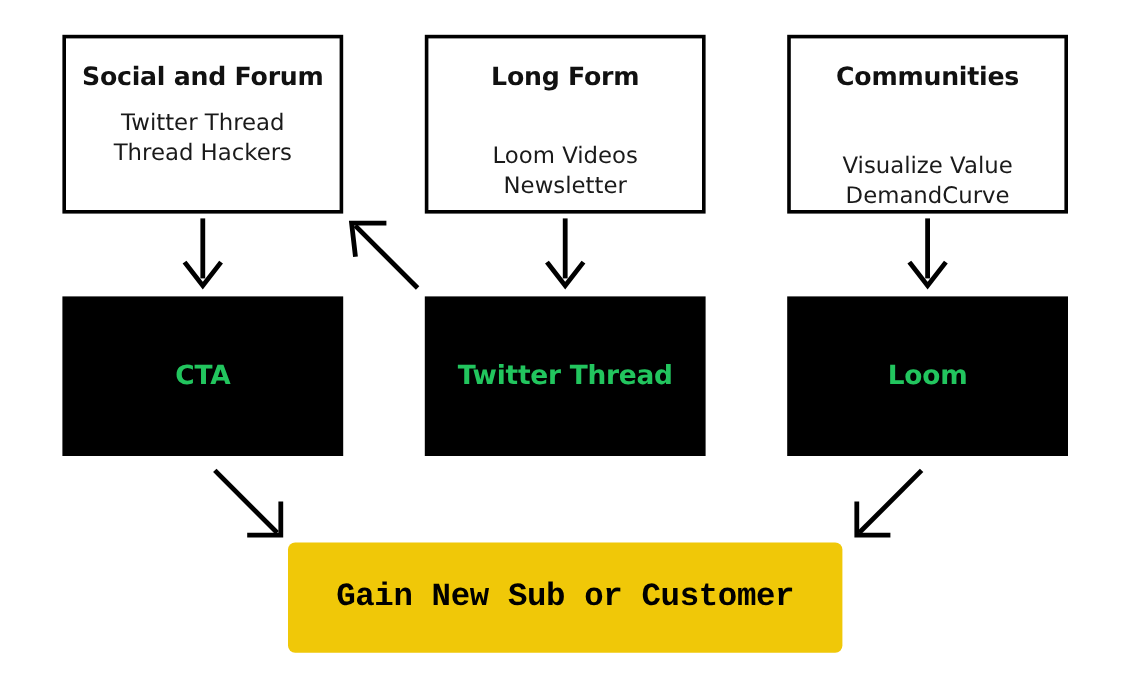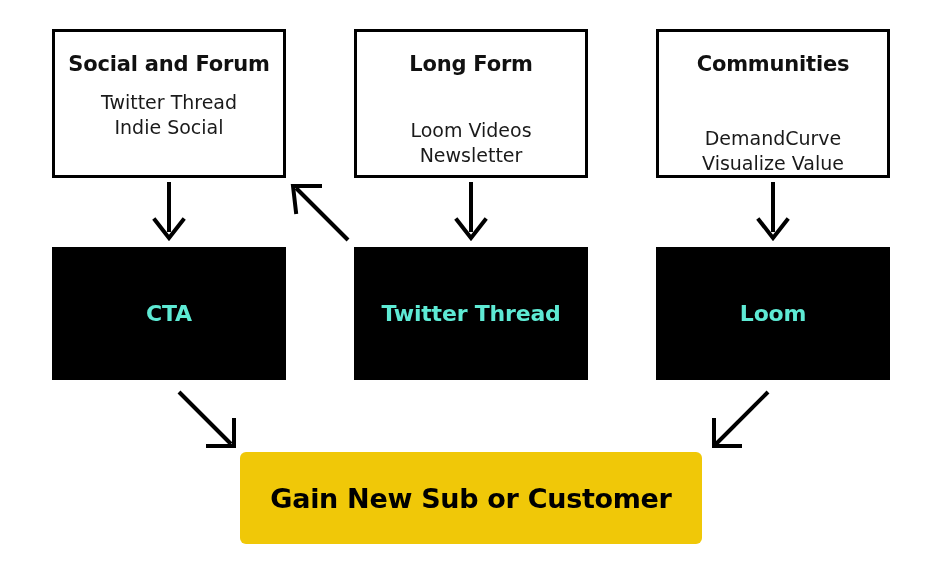--- a/index.html
+++ b/index.html
@@ -60,21 +60,21 @@
     height: 133px;
     top: 247px;
     background: #000000;
     display: flex;
     align-items: center;
     justify-content: center;
   }
   .channel-label {
     font-size: 22px;
     font-weight: 700;
-    color: #5eead4;
+    color: #22c55e;
     letter-spacing: -0.2px;
     text-align: center;
   }
 
   
   .outcome-box {
     position: absolute;
     box-sizing: border-box;
     left: 240px;
     top: 452px;
@@ -84,20 +84,21 @@
     display: flex;
     align-items: center;
     justify-content: center;
   }
   .outcome-label {
     font-size: 27px;
     font-weight: 700;
     color: #000000;
     letter-spacing: -0.3px;
     text-align: center;
+    font-family: Liberation Mono, monospace;
   }
 
   
   .arrow {
     position: absolute;
     pointer-events: none;
   }
   .arrow svg { display: block; overflow: visible; }
 
   .col-1 { left: 52px; }
@@ -106,37 +107,37 @@
 </style>
 </head>
 <body style="background: rgb(255, 255, 255);">
 
 <div id="canvas">
 
   <div class="source-box col-1">
     <div class="source-title">Social and Forum</div>
     <div class="source-lines">
       <span class="source-line">Twitter Thread</span>
-      <span class="source-line">Indie Social</span>
+      <span class="source-line">Thread Hackers</span>
     </div>
   </div>
 
   <div class="source-box col-2">
     <div class="source-title">Long Form</div>
     <div class="source-lines">
       <span class="source-line">Loom Videos</span>
       <span class="source-line">Newsletter</span>
     </div>
   </div>
 
   <div class="source-box col-3">
     <div class="source-title">Communities</div>
     <div class="source-lines">
+      <span class="source-line">Visualize Value</span>
       <span class="source-line">DemandCurve</span>
-      <span class="source-line">Visualize Value</span>
     </div>
   </div>
 
   <div class="arrow" style="left:150px; top:180px;">
     <svg width="40" height="62" viewBox="0 0 40 62">
       <line x1="19" y1="2" x2="19" y2="52" stroke="#000000" stroke-width="4"></line>
       <polyline points="5,40 19,58 33,40" fill="none" stroke="#000000" stroke-width="4" stroke-linecap="square"></polyline>
     </svg>
   </div>
 

